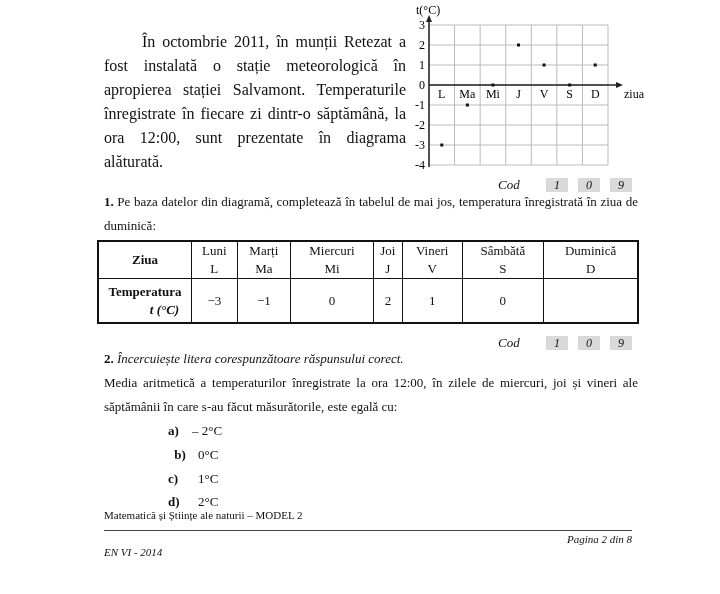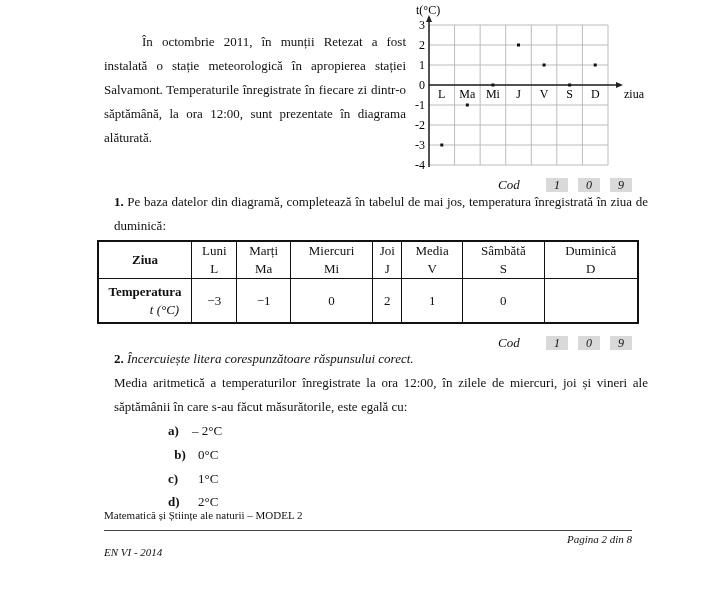--- a/index.html
+++ b/index.html
@@ -1,26 +1,26 @@
 <!DOCTYPE html>
 <html><head>
 <meta charset="utf-8">
 <style>
   html, body { margin: 0; padding: 0; background: #fff; }
   body { width: 720px; height: 594px; position: relative; overflow: hidden;
          font-family: "Liberation Serif", serif; color: #111; font-size: 13px; }
   .abs { position: absolute; }
-  .intro { left: 104px; top: 30px; width: 302px; line-height: 24px; text-align: justify; font-size: 13px; }
+  .intro { left: 104px; top: 30px; width: 302px; line-height: 24px; text-align: justify; font-size: 16px; }
   .intro .indent { display: inline-block; width: 38px; }
   .cod { font-style: italic; font-size: 13px; justify-content: center; }
   .cod-row { display: flex; align-items: center; height: 16px; }
   .cod-label { width: 48px; }
   .cod-box { background: #d9d9d9; width: 22px; height: 14px; text-align: center; line-height: 14px;
              margin-right: 10px; font-size: 12px; }
-  .q-text { left: 114px; width: 534px; line-height: 24px; text-align: justify; font-size: 13px; }
+  .q-text { left: 104px; width: 534px; line-height: 24px; text-align: justify; font-size: 13px; }
   table.temps { position: absolute; left: 97px; top: 240px; width: 542px; border-collapse: collapse;
                 font-size: 13px; }
   table.temps td { border: 2px solid #111; text-align: center; padding: 0; }
   table.temps tr.h td { height: 36px; line-height: 18px; border-width: 1px; }
   table.temps tr.h td:first-child { font-weight: bold; }
   table.temps tr.v td { height: 43px; border-width: 1px; }
   table.temps tr.v td:first-child { font-weight: bold; line-height: 18px; }
   table.temps { border: 2px solid #111; }
   .opt { left: 168px; font-size: 13px; }
   .opt b { display: inline-block; width: 24px; }
@@ -102,26 +102,26 @@
 </div>
 
 <table class="temps">
   <tbody>
       <tr class="h">
     <td style="width:92px;">Ziua</td>
     <td><span>Luni</span><br><span>L</span></td>
     <td><span>Marți</span><br><span>Ma</span></td>
     <td><span>Miercuri</span><br><span>Mi</span></td>
     <td><span>Joi</span><br><span>J</span></td>
-    <td><span>Media</span><br><span>V</span></td>
+    <td><span>Vineri</span><br><span>V</span></td>
     <td><span>Sâmbătă</span><br><span>S</span></td>
     <td><span>Duminică</span><br><span>D</span></td>
   </tr>
   <tr class="v">
-    <td><span>Temperatura</span><br><span style="font-weight:normal;font-style:italic;margin-left:39px;">t (°C)</span></td>
+    <td><span>Temperatura</span><br><span style="font-weight:bold;font-style:italic;margin-left:39px;">t (°C)</span></td>
     <td>−3</td>
     <td>−1</td>
     <td>0</td>
     <td>2</td>
     <td>1</td>
     <td>0</td>
     <td></td>
   </tr>
 </tbody>
   </table>

